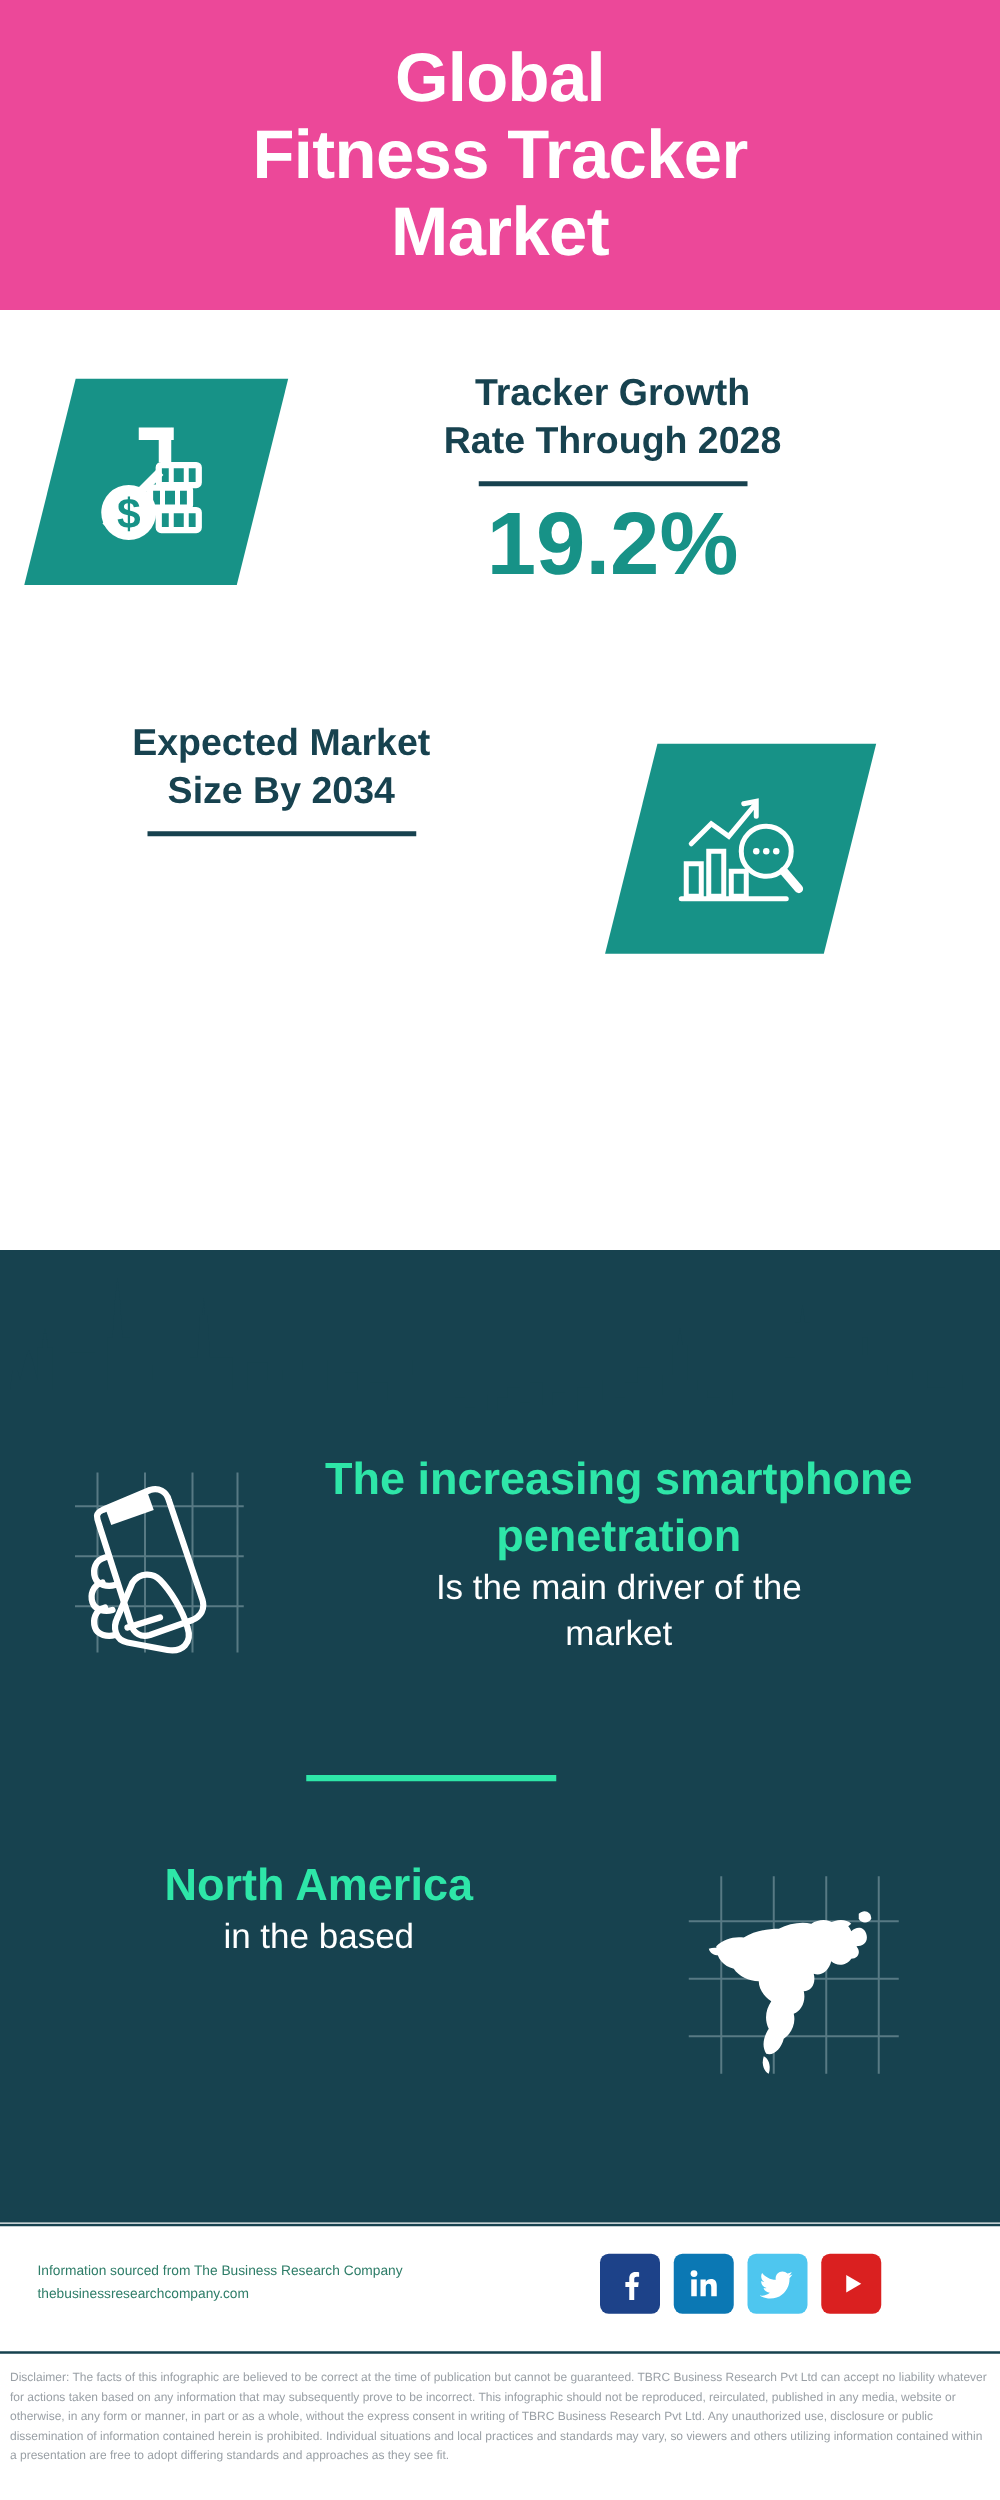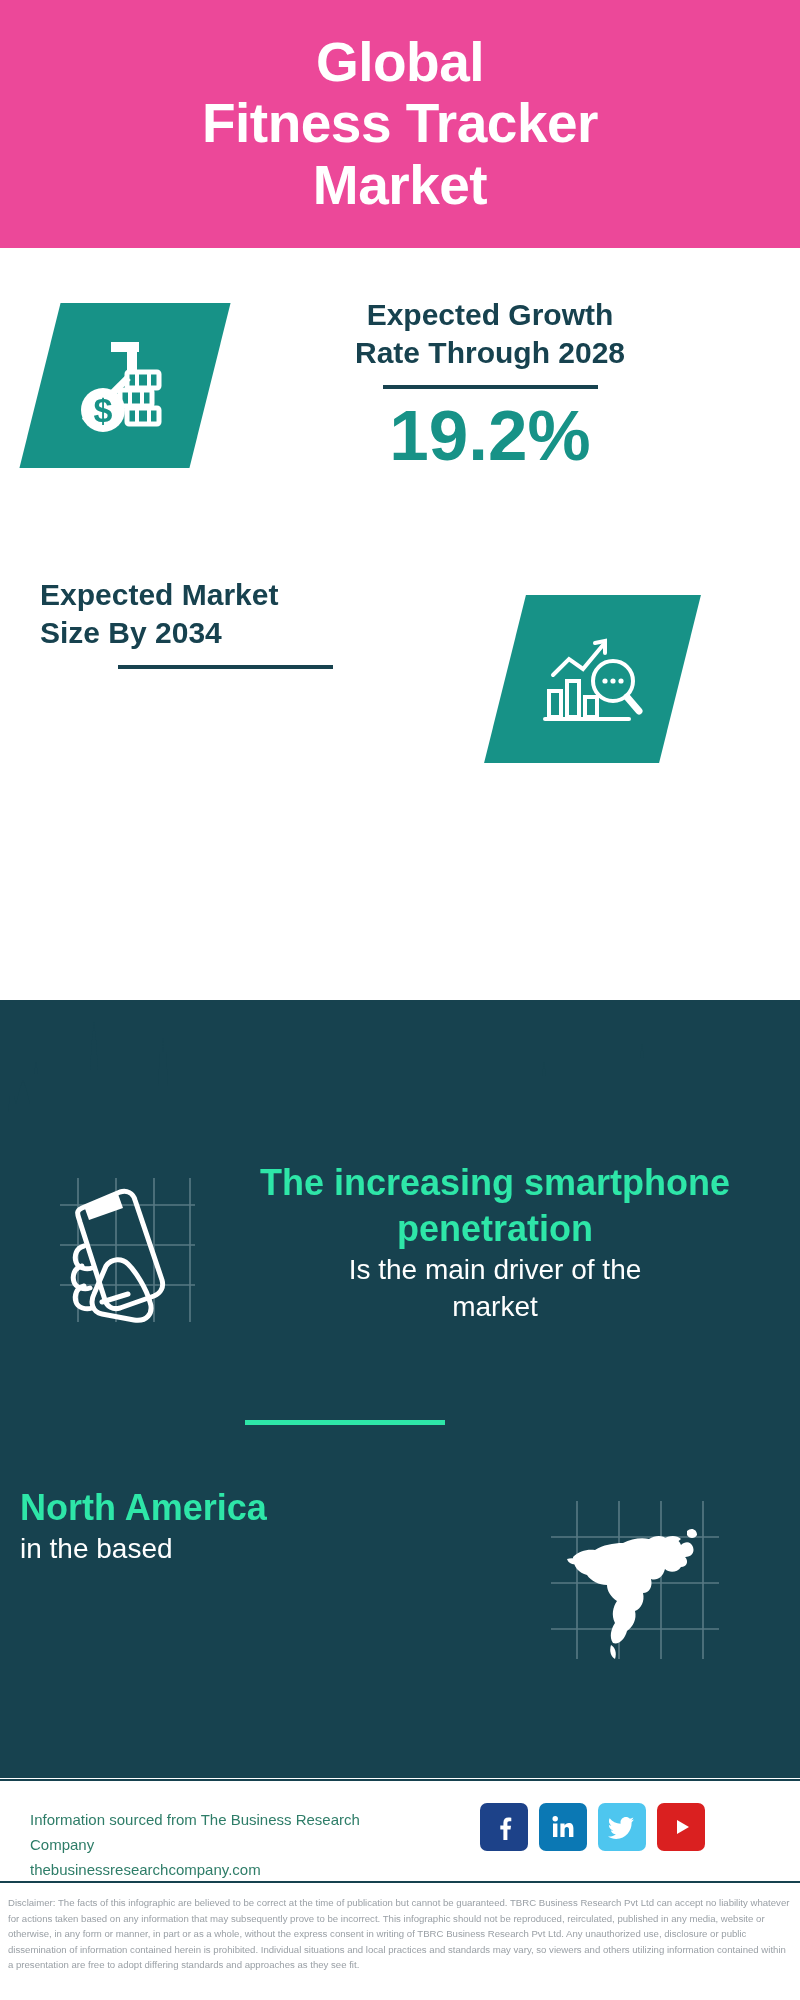--- a/index.html
+++ b/index.html
@@ -45,21 +45,21 @@
   }
   .rule-dark {
     width:215px; height:4px; background:#17424f; margin:12px auto 6px auto;
   }
   .stat-value-teal {
     color:#179287; font-size:71px; font-weight:bold; line-height:1.15;
   }
 
   
   .stat2 { position:absolute; left:0; top:560px; width:800px; height:250px; }
-  .stat2-text { position:absolute; left:40px; top:16px; width:370px; }
+  .stat2-text { position:absolute; left:40px; top:16px; width:370px; text-align:center; }
   .para-right {
     position:absolute; left:505px; top:35px;
     width:175px; height:168px;
     background:#179287;
     transform:skewX(-14deg);
   }
   .para-right .ic { transform:skewX(14deg); width:100%; height:100%; display:flex;
     align-items:center; justify-content:center; }
 
   
@@ -83,35 +83,35 @@
   .hl-green { color:#2ee6a8; font-size:36px; font-weight:bold; line-height:1.28; }
   .body-white { color:#ffffff; font-size:28px; line-height:1.32; }
 
   .rule-green {
     position:absolute; left:245px; top:1420px;
     width:200px; height:5px; background:#2ee6a8;
   }
 
   
   .region-row { position:absolute; left:0; top:1485px; width:800px; height:210px; }
-  .region-text { position:absolute; left:20px; top:0; width:470px; text-align:left; }
+  .region-text { position:absolute; left:20px; top:0; width:470px; text-align:center; }
   .region-map { position:absolute; left:545px; top:10px; width:180px; height:170px; }
 
   
   .footer {
     position:absolute; left:0; top:1779px; width:800px; height:104px;
     background:#ffffff;
     border-top:2px solid #17424f;
     border-bottom:2px solid #17424f;
   }
   .footer-src {
     position:absolute; left:30px; top:27px; width:360px;
   }
   .footer-src div {
-    color:#2e7d68; font-size:15px; line-height:1.65;
+    color:#2e7d68; font-size:11px; line-height:1.65;
   }
   .socials {
     position:absolute; left:480px; top:22px;
     display:flex; gap:11px; align-items:center;
   }
   .sbtn {
     width:48px; height:48px; border-radius:7px;
     display:flex; align-items:center; justify-content:center;
   }
   .s-fb { background:#1d4289; }
@@ -161,21 +161,21 @@
             <rect x="70" y="82" width="4" height="16"></rect>
             <rect x="82" y="82" width="4" height="16"></rect>
             <circle cx="38" cy="84" r="22"></circle>
             <text x="38" y="96" font-family="'Liberation Sans', sans-serif" font-size="34" font-weight="bold" fill="#179287" text-anchor="middle">$</text>
           </g>
         </svg>
       </div>
     </div>
     <div class="stat1-text">
       <div class="stat-label">
-        <div>Expected Growth</div>
+        <div>Tracker Growth</div>
         <div>Rate Through 2028</div>
       </div>
       <div class="rule-dark"></div>
       <div class="stat-value-teal">19.2%</div>
     </div>
   </div>
 
   <div class="stat2">
     <div class="stat2-text">
       <div class="stat-label">

